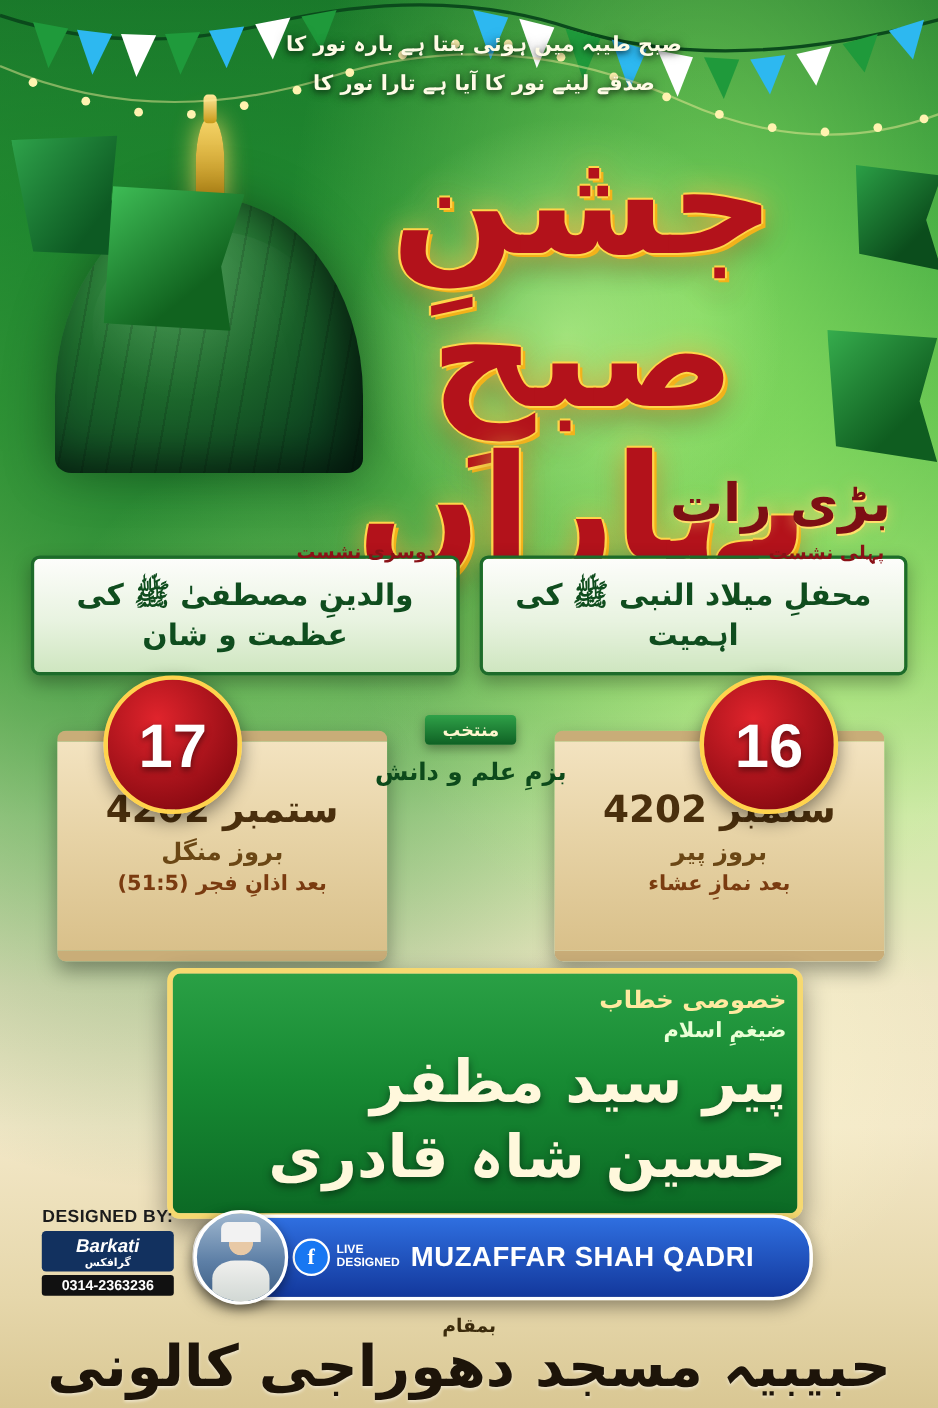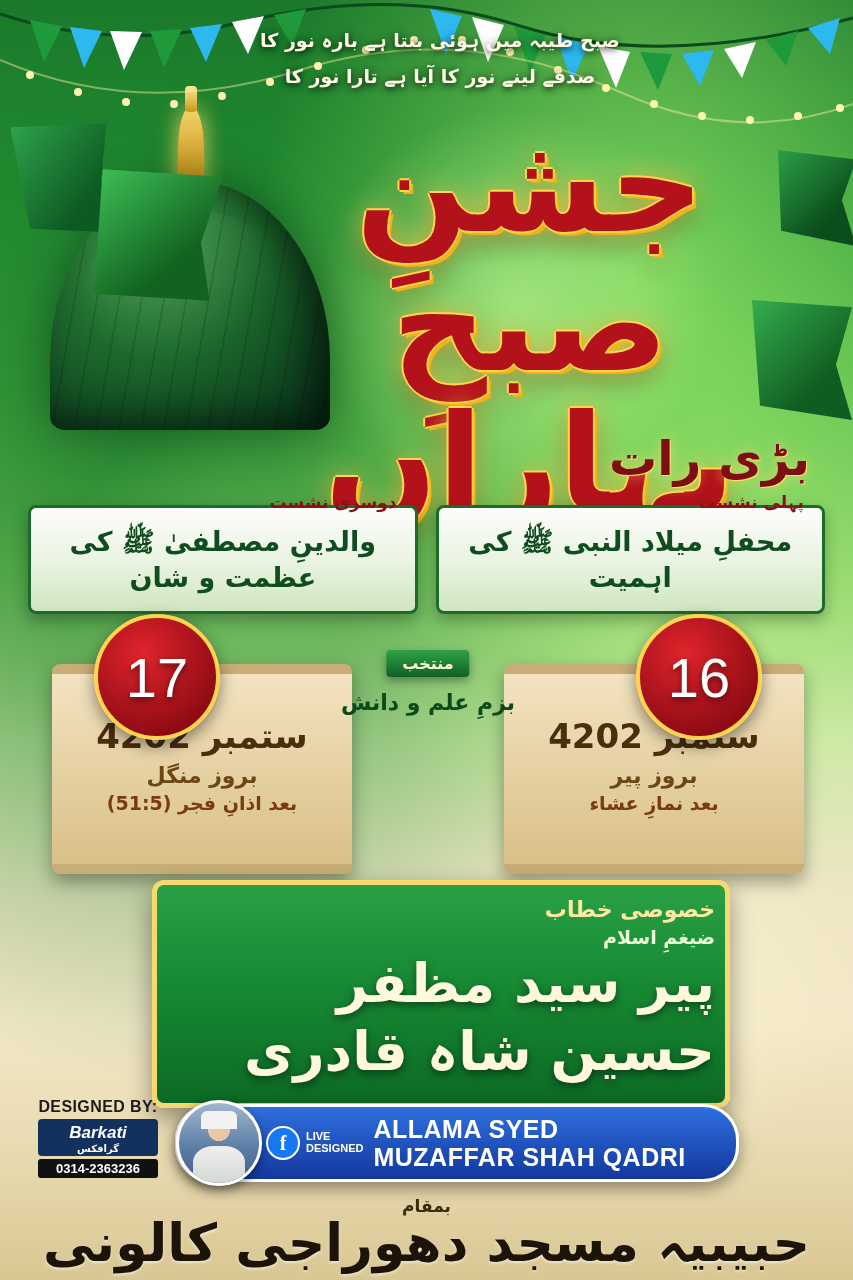--- a/index.html
+++ b/index.html
@@ -247,21 +247,21 @@
     position: absolute;
     top: -14px;
     width: 118px;
     height: 118px;
     border-radius: 50%;
     background: radial-gradient(circle at 38% 30%, #e0242c, #8e0b13 75%);
     border: 4px solid #ffd34d;
     box-shadow: 0 6px 16px rgba(0,0,0,.45);
     color: #fff;
     font-size: 56px;
-    font-weight: normal;
+    font-weight: bold;
     display: flex;
     align-items: center;
     justify-content: center;
     text-shadow: 0 3px 6px rgba(0,0,0,.5);
   }
   .badge.b16 { right: 56px; }
   .badge.b17 { left: 56px; }
 
   .center-note {
     position: absolute;
@@ -578,21 +578,20 @@
     <div class="dphone">0314-2363236</div>
   </div>
 
   <div class="livebar">
     <div class="fb">f</div>
     <div class="livetxt">
       <div>LIVE</div>
       <div>DESIGNED</div>
     </div>
     <div class="name">
-      <div>ALLAMA SYED</div>
       <div>MUZAFFAR SHAH QADRI</div>
     </div>
   </div>
   <div class="speaker-photo"></div>
 
   <div class="footer">
     <div class="mark urdu">بمقام</div>
     <div class="mname urdu">حبیبیہ مسجد دھوراجی کالونی کراچی</div>
   </div>
 

